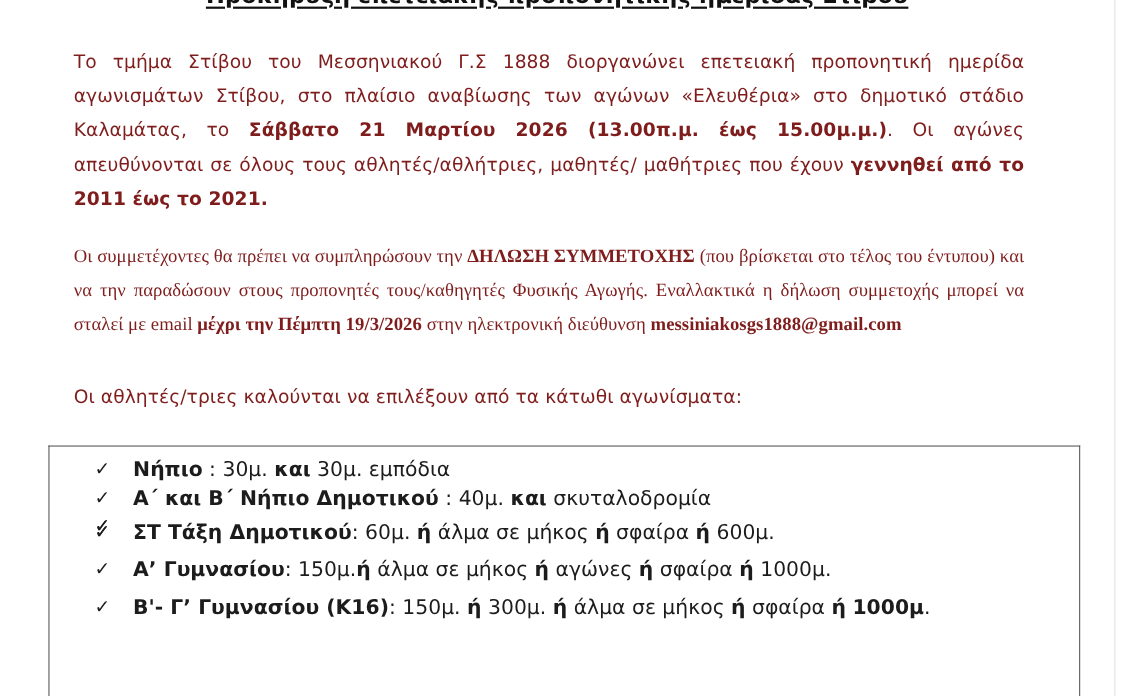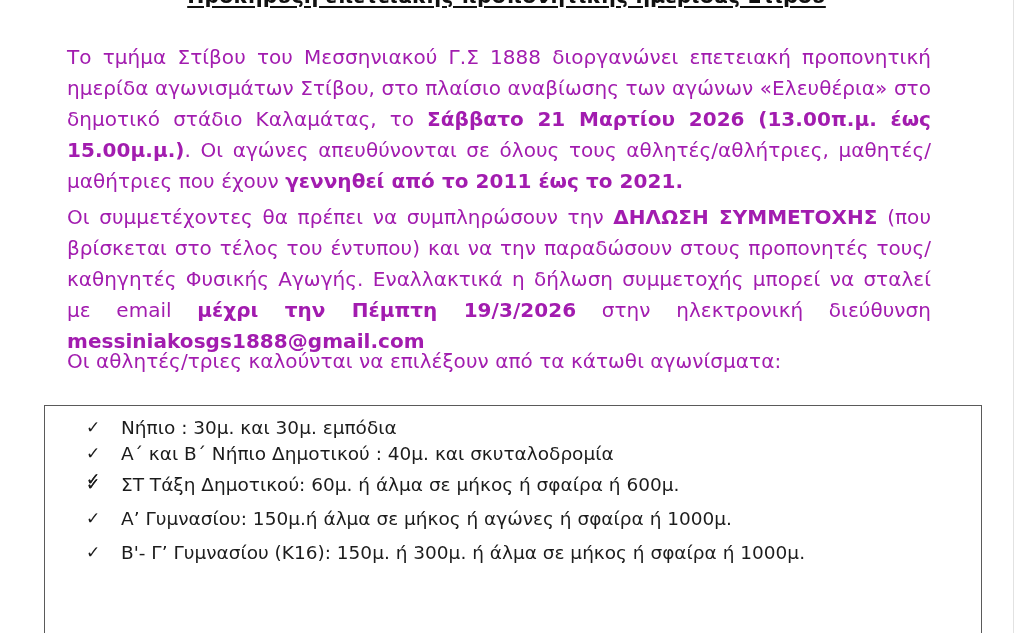--- a/index.html
+++ b/index.html
@@ -67,24 +67,24 @@
 
   
   .body-block {
     position: absolute;
     left: 67px;
     width: 864px;
   }
 
   p.para {
     margin: 0;
-    font-size: 20px;
+    font-size: 17px;
     line-height: 31px;
     text-align: justify;
-    color: #a21caf;
+    color: #7f1d1d;
     letter-spacing: 0.05px;
   }
 
   .b {
     font-weight: bold;
   }
 
   
   .list-box {
     position: absolute;
@@ -124,41 +124,41 @@
     top: 0;
     width: 16px;
     height: 25px;
     line-height: 25px;
     font-size: 17px;
     color: #1c1c1c;
     text-align: center;
   }
 
   .item-text .b {
-    font-weight: normal;
+    font-weight: bold;
   }
 </style>
 </head>
 <body>
 
 <div class="page">
 
   <div class="page-edge"></div>
 
   <div class="content">
 
     <div class="title-wrap">
       <span class="doc-title">Προκήρυξη επετειακής προπονητικής ημερίδας Στίβου</span>
     </div>
 
     <div class="body-block" style="top: 42px;">
       <p class="para" id="para-intro"><span>Το τμήμα Στίβου του Μεσσηνιακού Γ.Σ 1888 διοργανώνει επετειακή προπονητική ημερίδα αγωνισμάτων Στίβου, στο πλαίσιο αναβίωσης των αγώνων «Ελευθέρια» στο δημοτικό στάδιο Καλαμάτας, το </span><span class="b">Σάββατο 21 Μαρτίου 2026 (13.00π.μ. έως 15.00μ.μ.)</span><span>. Οι αγώνες απευθύνονται σε όλους τους αθλητές/αθλήτριες, μαθητές/ μαθήτριες που έχουν </span><span class="b">γεννηθεί από το 2011 έως το 2021.</span></p>
     </div>
 
-    <div class="body-block" style="top: 202px;">
+    <div class="body-block" style="top: 217px; font-family: Liberation Serif, serif;">
       <p class="para" id="para-declaration"><span>Οι συμμετέχοντες θα πρέπει να συμπληρώσουν την </span><span class="b">ΔΗΛΩΣΗ ΣΥΜΜΕΤΟΧΗΣ</span><span> (που βρίσκεται στο τέλος του έντυπου) και να την παραδώσουν στους προπονητές τους/καθηγητές Φυσικής Αγωγής. Εναλλακτικά η δήλωση συμμετοχής μπορεί να σταλεί με email </span><span class="b">μέχρι την Πέμπτη 19/3/2026</span><span> στην ηλεκτρονική διεύθυνση </span><span class="b">messiniakosgs1888@gmail.com</span></p>
     </div>
 
     <div class="body-block" style="top: 346px;">
       <p class="para" id="para-events-lead-in"><span>Οι αθλητές/τριες καλούνται να επιλέξουν από τα κάτωθι αγωνίσματα:</span></p>
     </div>
 
     <div class="list-box">
       <ul class="list" id="events-list">
           <li class="list-item "><span class="check-icon">✓</span><span class="item-text"><span class="b">Νήπιο</span><span> : 30μ. </span><span class="b">και</span><span> 30μ. εμπόδια</span></span></li>

